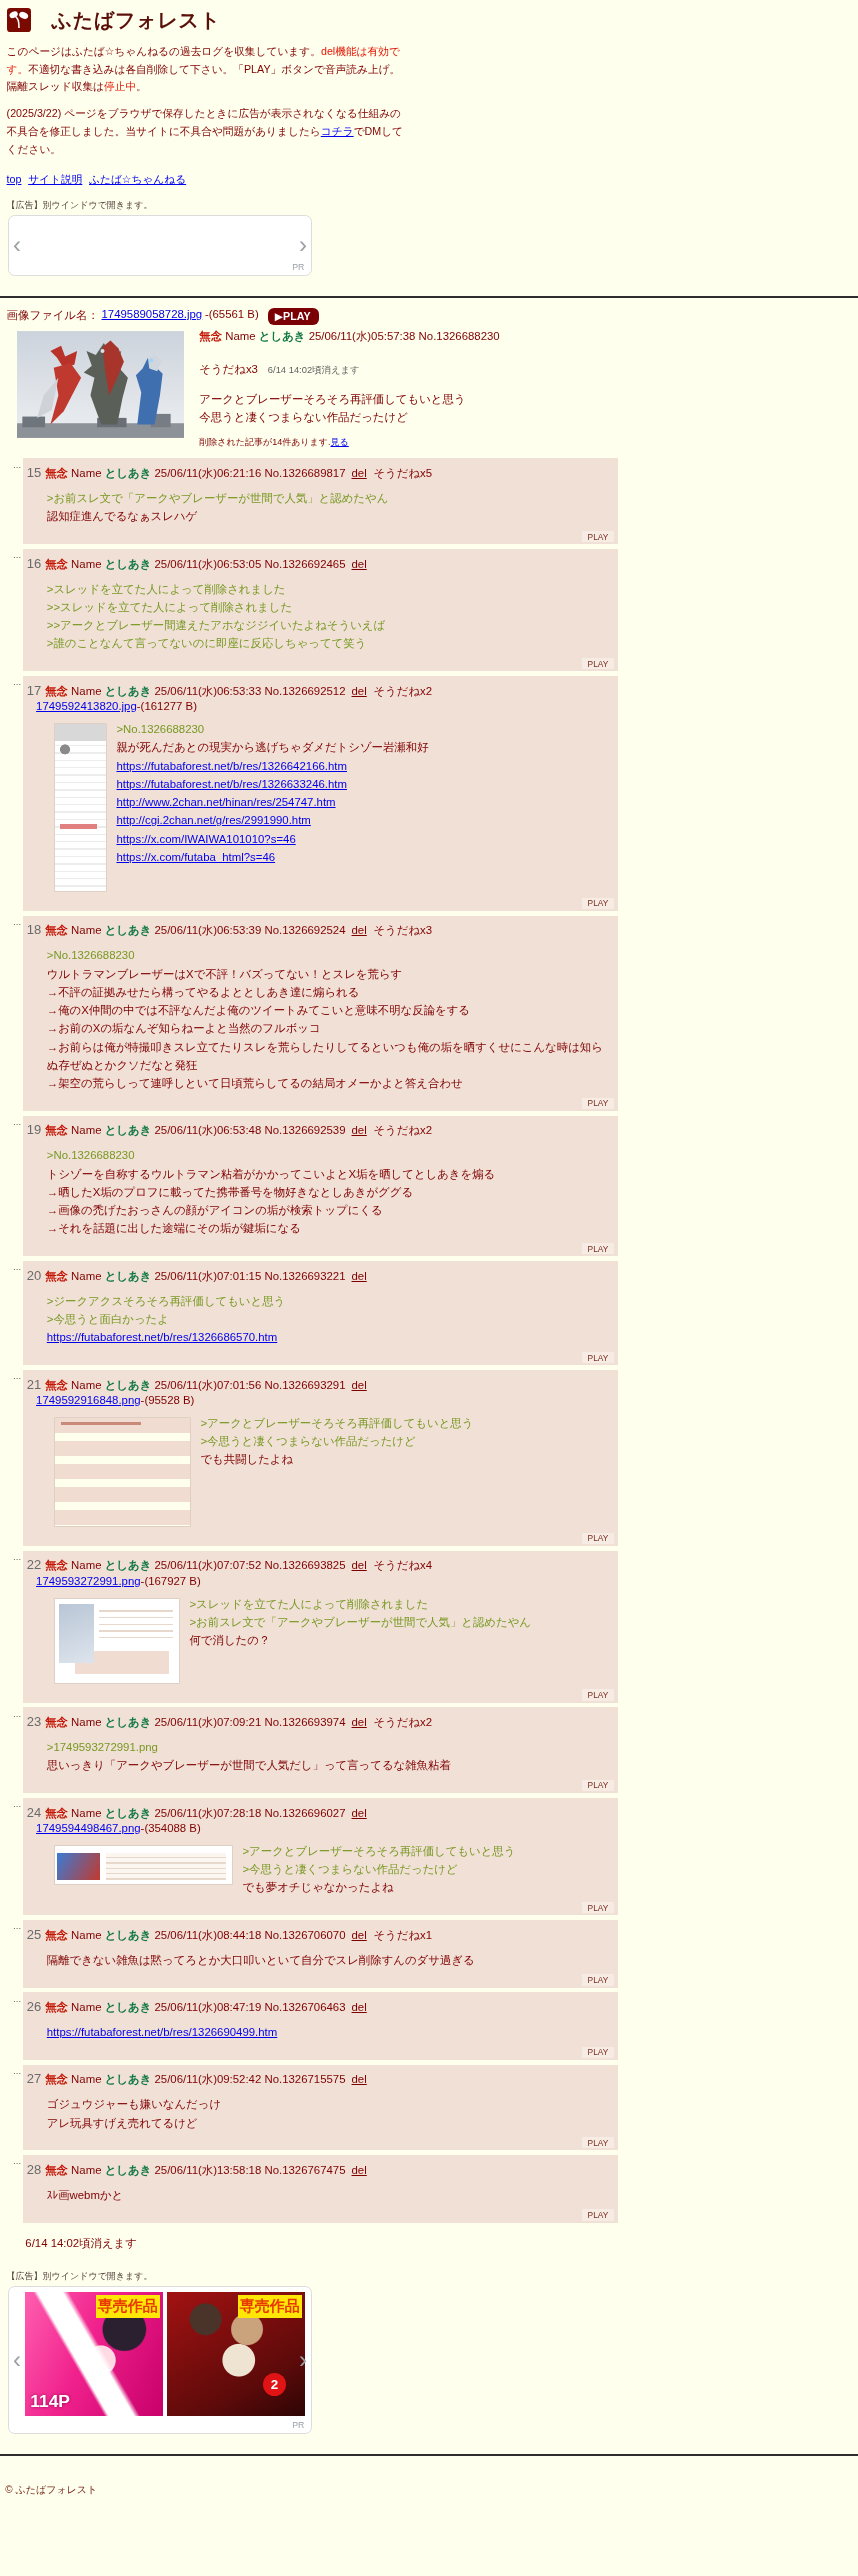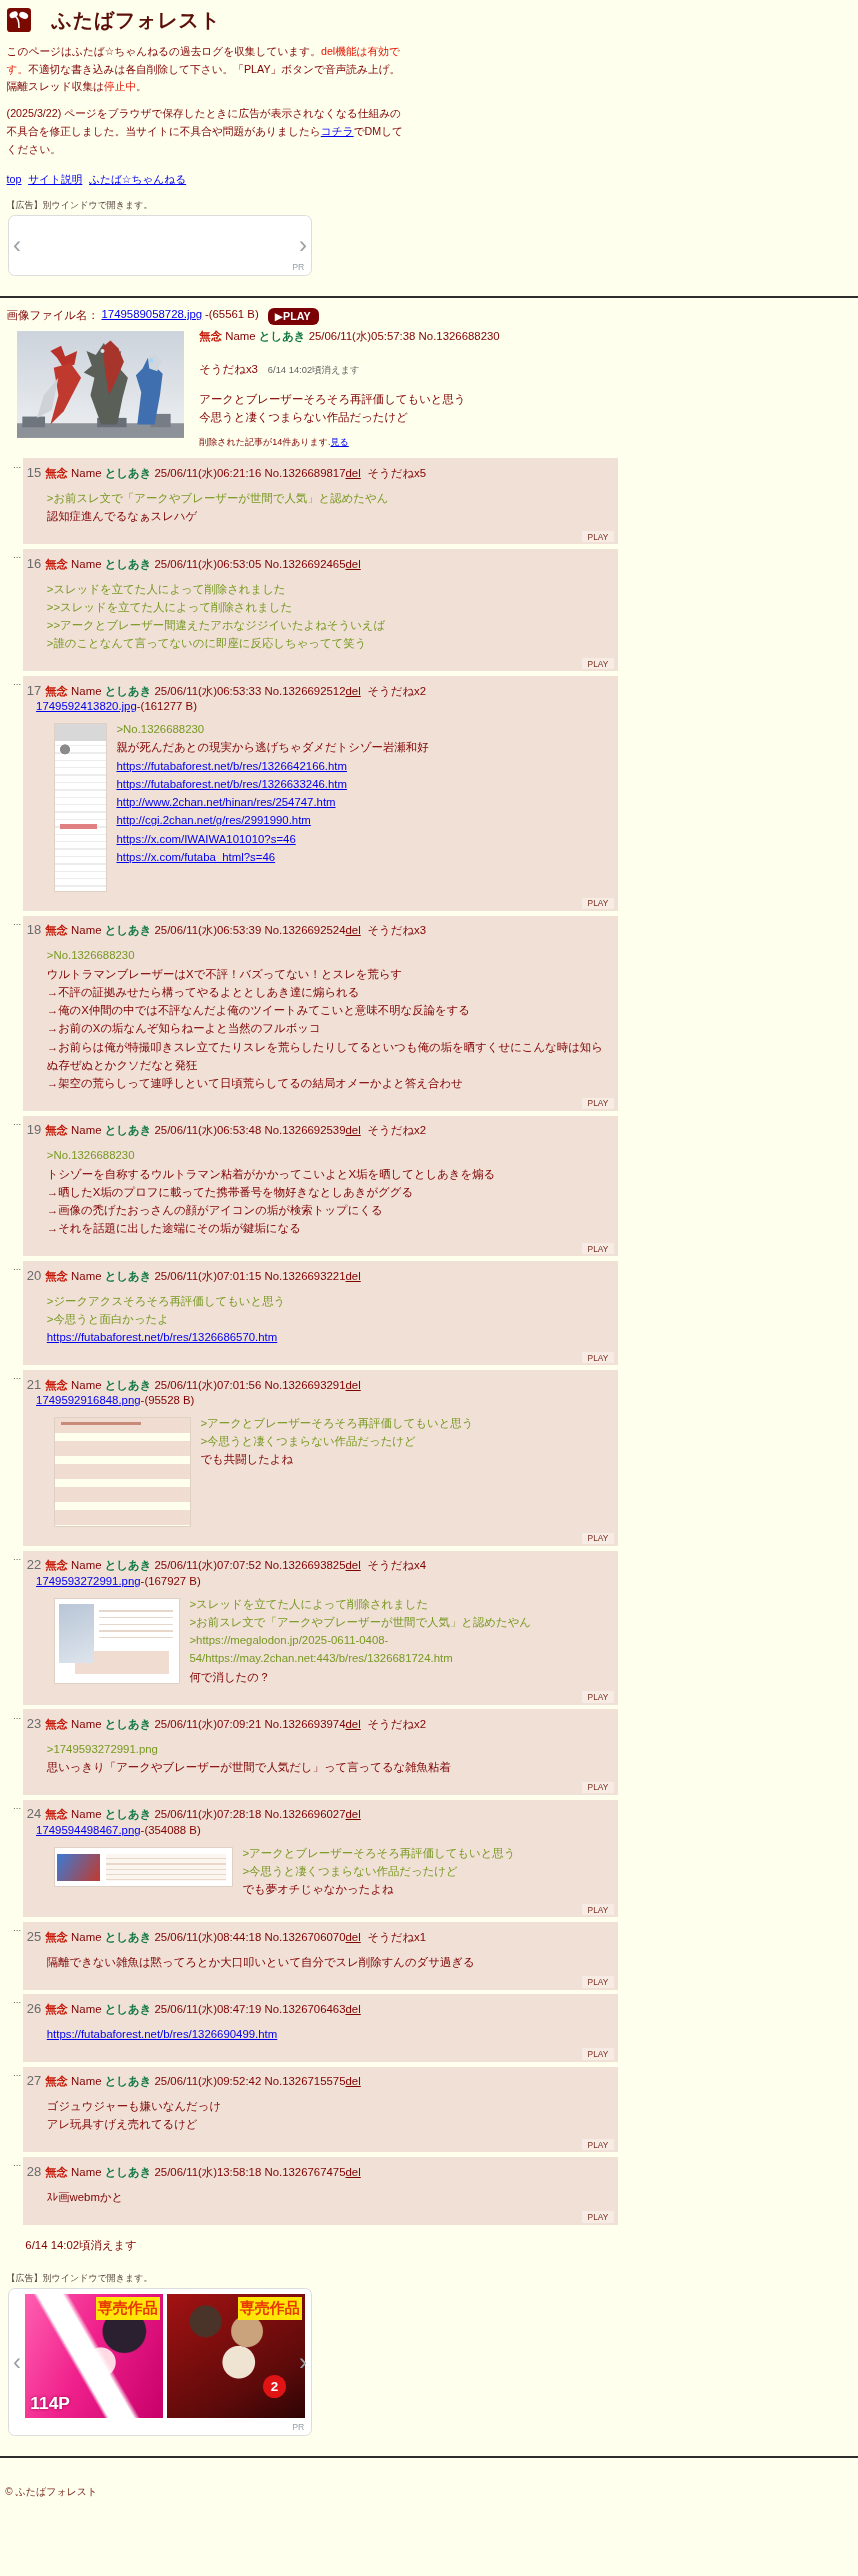--- a/index.html
+++ b/index.html
@@ -69,21 +69,21 @@
   .op-sub{margin-top:18px;font-size:11.4px}
   .op-text{margin:13.4px 0 9.4px 0;font-size:11.4px;line-height:1.6;color:#800000}
   .del-note{font-size:9px;color:#800000}
 
   
   #posts{margin-top:9.4px}
   .post-row{position:relative;margin:0 0 4.7px 17.4px}
   .dots{position:absolute;left:-10px;top:1.3px;color:#4f4f4f;font-size:8.7px;cursor:pointer;letter-spacing:0.7px}
   .post{position:relative;background:#f0e0d6;width:587px;padding:6.7px 5.3px 16px 2.7px;overflow:hidden}
   .pnum{color:#6b6b6b;font-size:13px;margin:0 4px 0 1.3px}
-  .pdel{color:#800000;text-decoration:underline;margin-left:0;cursor:pointer}
+  .pdel{color:#800000;text-decoration:underline;margin-left:6px;cursor:pointer}
   .psd{margin-left:6.7px}
   .pfile{margin:1.3px 0 0 10.7px;font-size:11.4px}
   .fsize{color:#800000}
   blockquote.bq{margin:8px 5.3px 2.7px 21.4px;font-size:11.4px;line-height:1.6;padding:0}
   .ln-q{color:#789922}
   .ln-p{color:#800000}
   .play-sm{position:absolute;right:4px;bottom:2px;background:#f6ece3;color:#7a2c20;
     font-size:8.4px;padding:0.7px 5.3px;cursor:pointer}
 
   
@@ -297,21 +297,20 @@
       </div>
       <div class="post-row">
         <span class="dots">…</span>
         <div class="post">
           <div class="phead"><span class="pnum">22</span><span class="mune">無念</span> <span class="nmf">Name</span> <span class="who">としあき</span> <span>25/06/11(水)07:07:52</span> <span>No.1326693825</span><a class="pdel" href="#">del</a><span class="soudane psd">そうだねx4</span></div>
           <div class="pfile"><a class="bl" href="#">1749593272991.png</a><span class="fsize">-(167927 B)</span></div>
           <blockquote class="bq">
             <div class="th th-figure"></div>
             <div class="ln-q">&gt;スレッドを立てた人によって削除されました</div>
             <div class="ln-q">&gt;お前スレ文で「アークやブレーザーが世間で人気」と認めたやん</div>
-            <div class="ln-q">&gt;https://megalodon.jp/2025-0611-0408-54/https://may.2chan.net:443/b/res/1326681724.htm</div>
             <div class="ln-p">何で消したの？</div>
           </blockquote>
           <span class="play-sm">PLAY</span>
         </div>
       </div>
       <div class="post-row">
         <span class="dots">…</span>
         <div class="post">
           <div class="phead"><span class="pnum">23</span><span class="mune">無念</span> <span class="nmf">Name</span> <span class="who">としあき</span> <span>25/06/11(水)07:09:21</span> <span>No.1326693974</span><a class="pdel" href="#">del</a><span class="soudane psd">そうだねx2</span></div>
           <blockquote class="bq">

